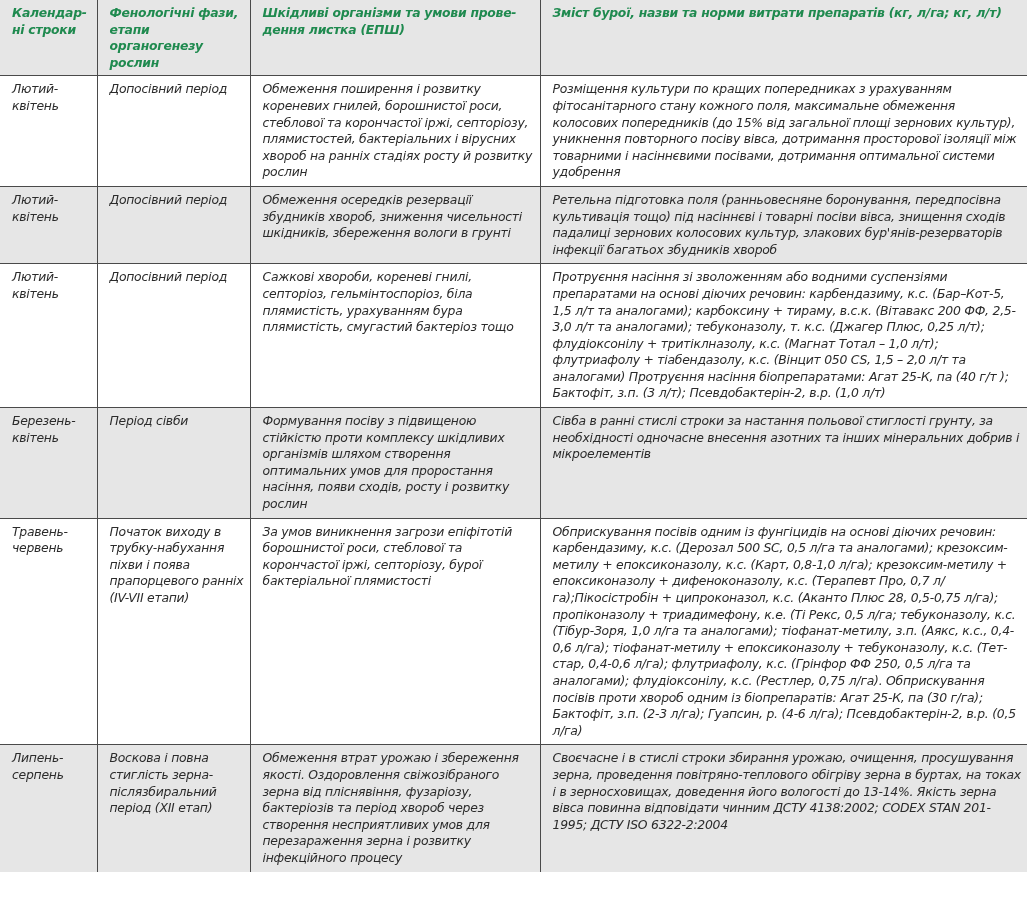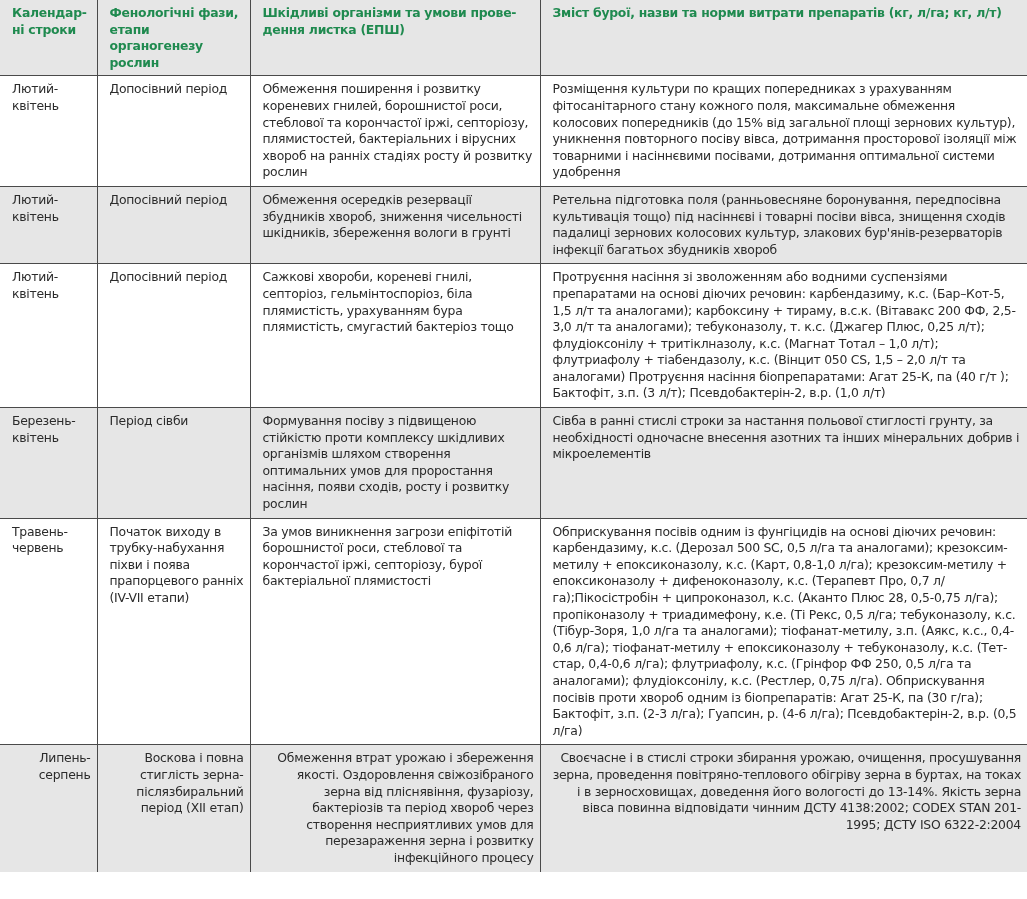--- a/index.html
+++ b/index.html
@@ -25,35 +25,36 @@
     table.protect col.c1 { width: 97px; }
     table.protect col.c2 { width: 153px; }
     table.protect col.c3 { width: 290px; }
     table.protect col.c4 { width: 487px; }
     table.protect th, table.protect td {
       vertical-align: top;
       text-align: left;
       padding: 5px 6px 5px 12px;
       border-left: 1px solid #4a4a4a;
       border-bottom: 1px solid #4a4a4a;
+      font-style: italic;
     }
     table.protect th:first-child, table.protect td:first-child {
       border-left: none;
     }
     table.protect th {
       color: #1f8a4f;
       font-weight: bold;
       background: #e6e6e6;
       padding-top: 5px;
       padding-bottom: 4px;
       height: 52px;
     }
     table.protect tr.shade td { background: #e6e6e6; }
     table.protect tr.plain td { background: #ffffff; }
-    table.protect tr.last td { border-bottom: none; text-align: right; }
+    table.protect tr.last td { border-bottom: none; }
   </style>
 </head>
 <body>
 
 <table class="protect">
   <colgroup>
     <col class="c1">
       <col class="c2">
       <col class="c3">
       <col class="c4">

